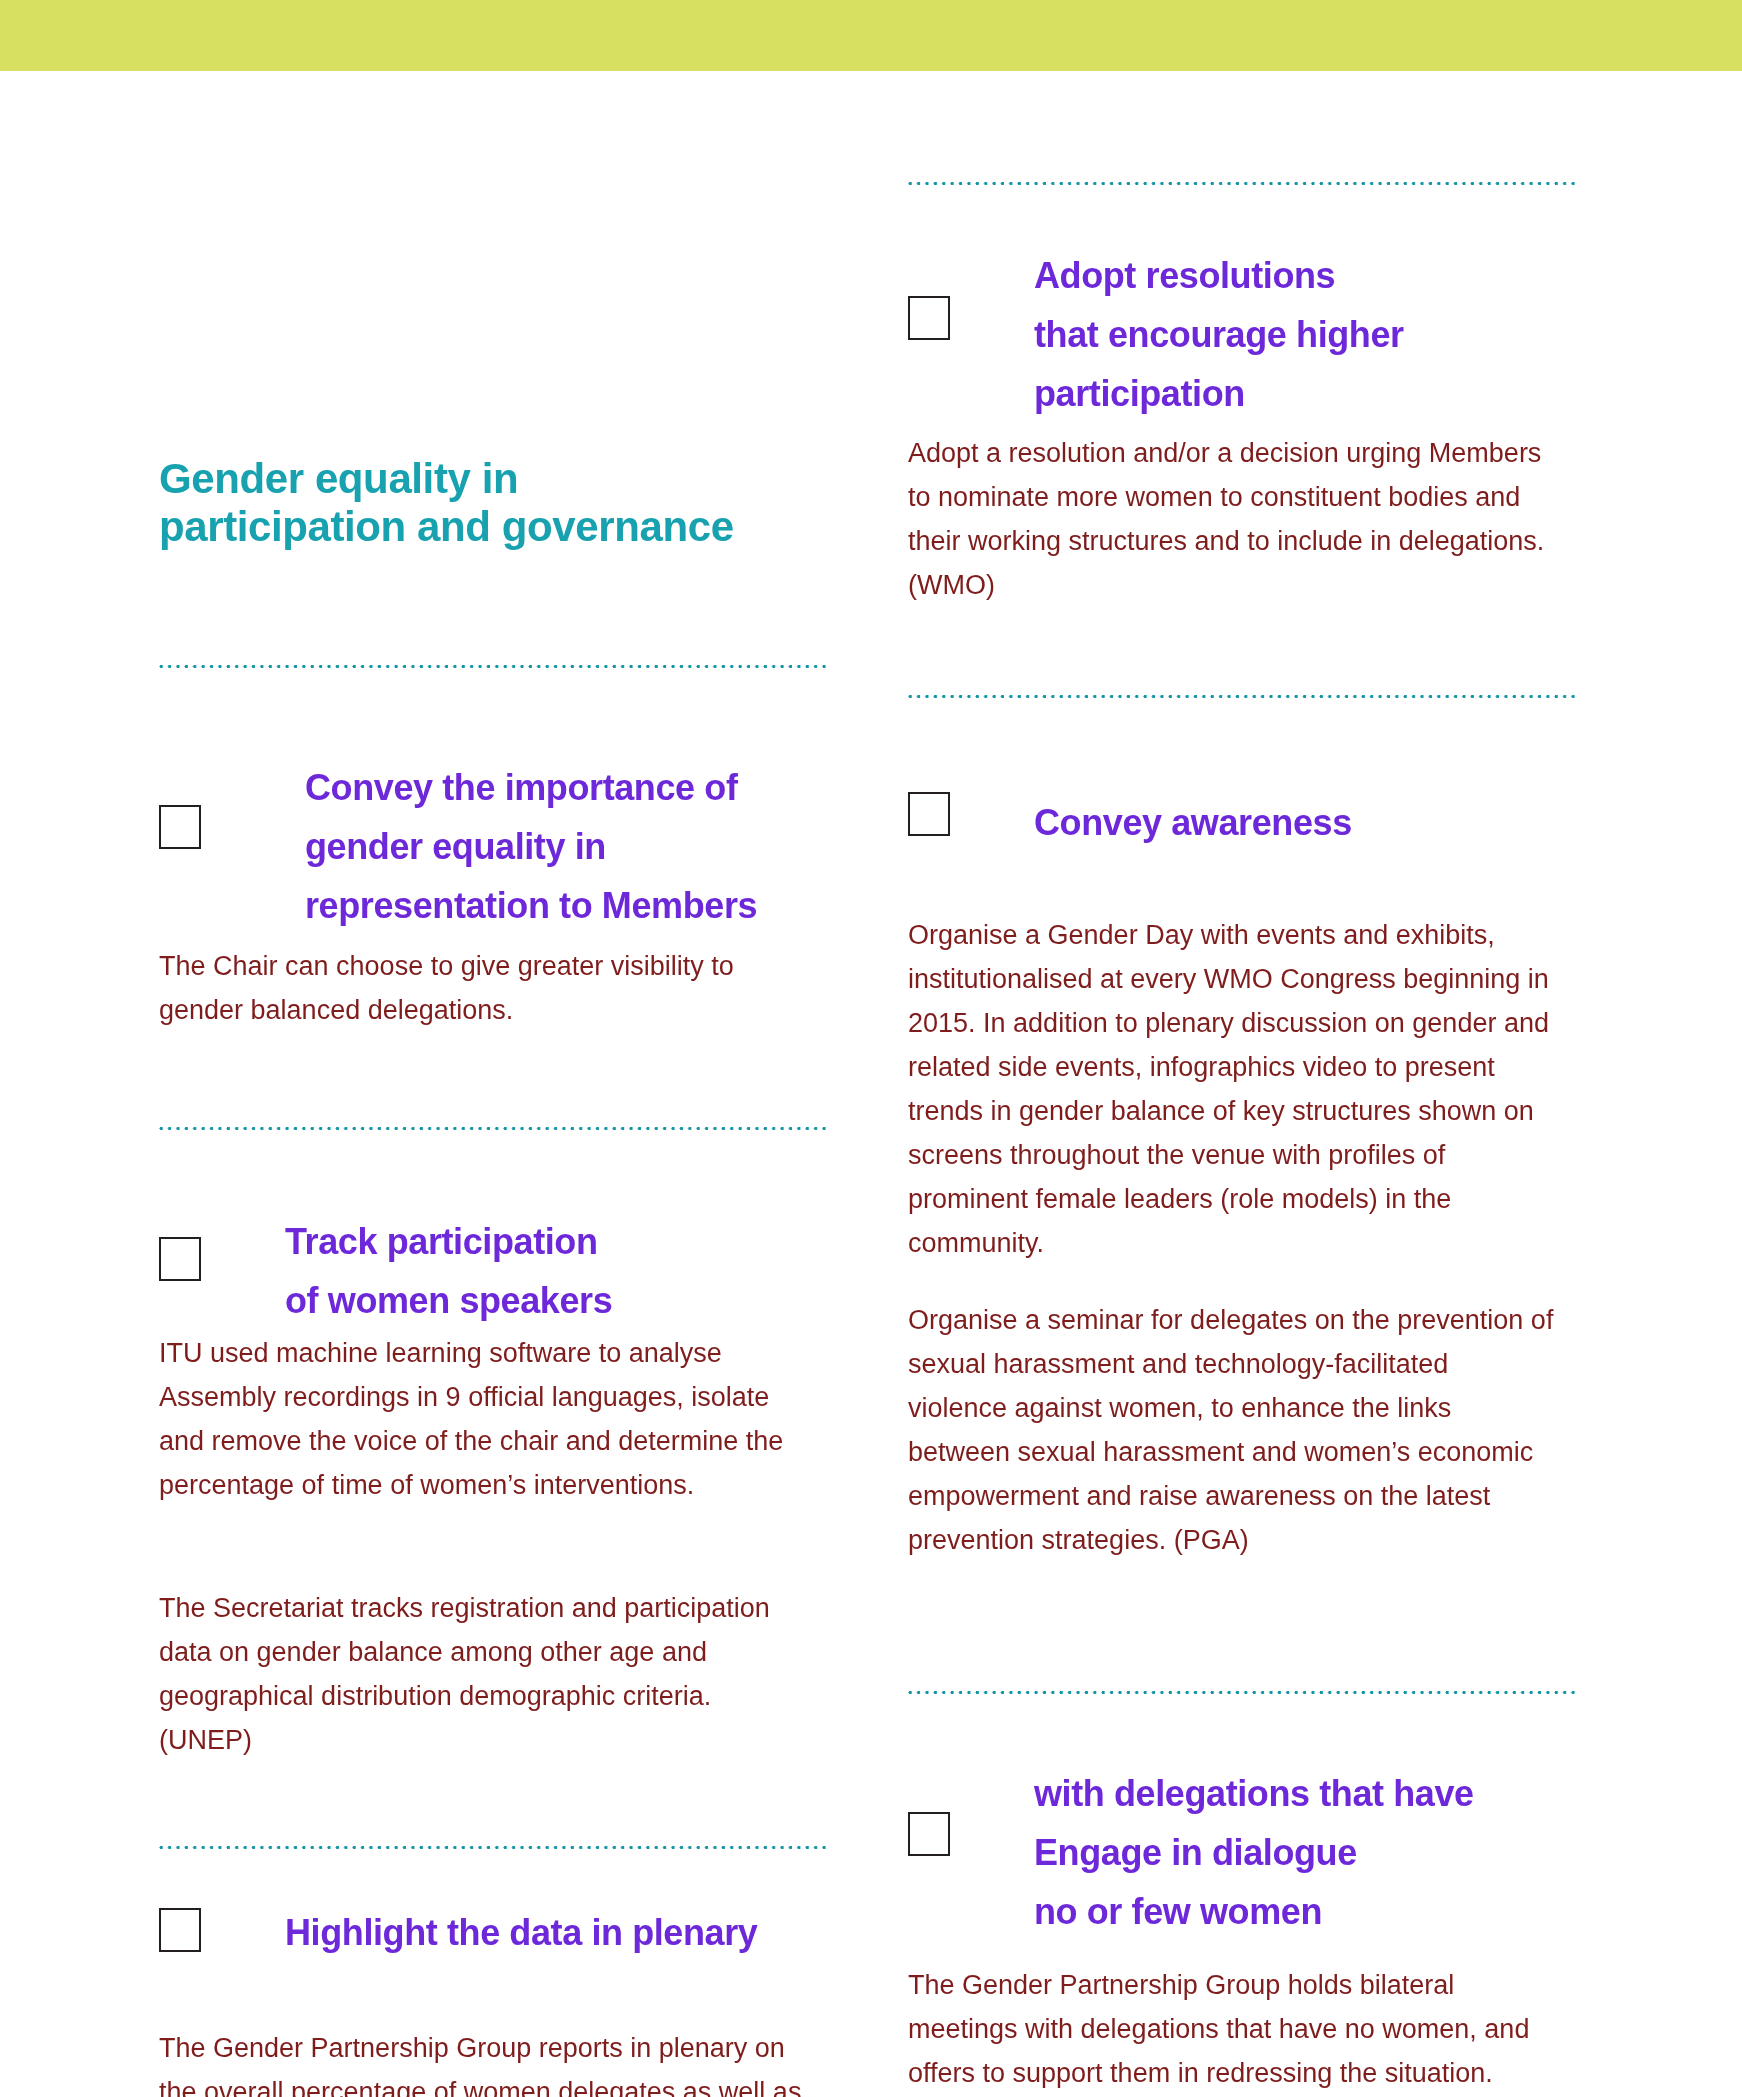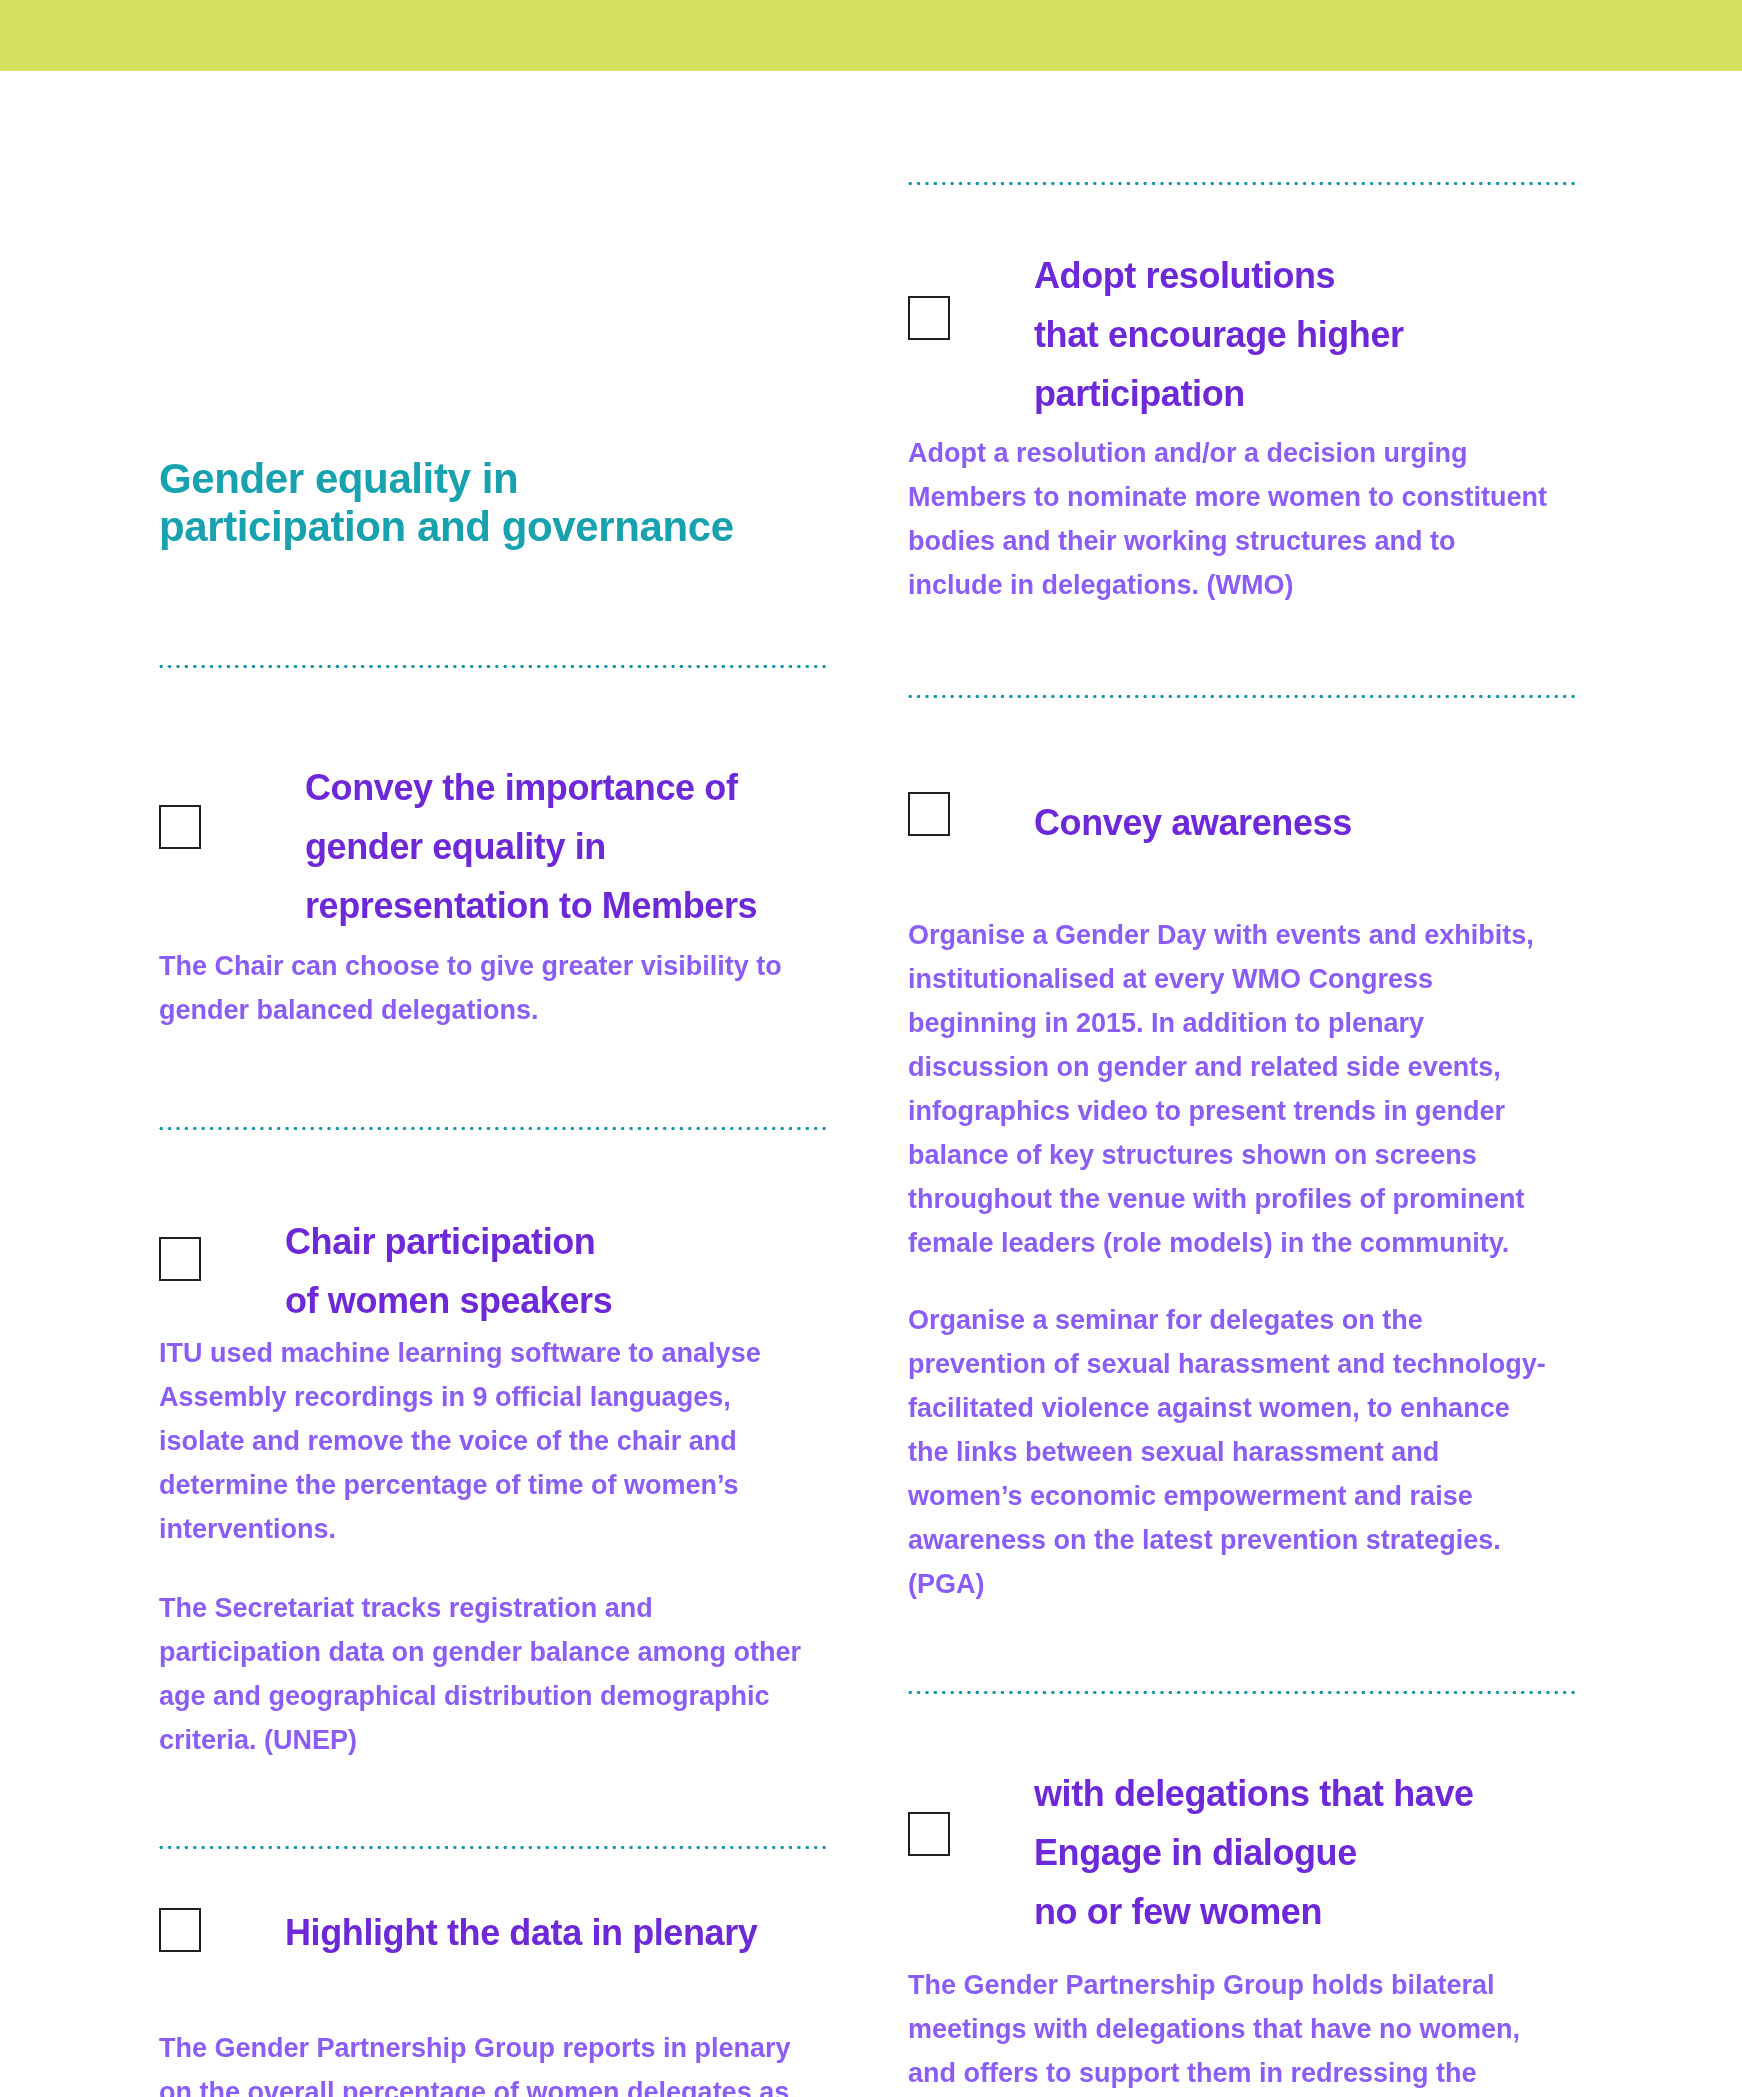--- a/index.html
+++ b/index.html
@@ -30,23 +30,23 @@
     position:absolute;
     font-size:36px;
     font-weight:bold;
     line-height:59px;
     color:#6d28d9;
     letter-spacing:-0.4px;
   }
   .body-text{
     position:absolute;
     font-size:27px;
-    font-weight:700;
+    font-weight:400;
     line-height:44px;
-    color:#8b5cf6;
+    color:#7f1d1d;
     width:646px;
   }
   .dotline{
     position:absolute;
     height:5px;
     background-image:radial-gradient(circle at 2.1px 2.5px, #1095a4 1.5px, rgba(16,149,164,0) 1.8px);
     background-size:8.4px 5px;
     background-repeat:repeat-x;
   }
   .checkbox{
@@ -77,21 +77,21 @@
     <div>Convey the importance of</div>
     <div>gender equality in</div>
     <div>representation to Members</div>
   </div>
   <div class="body-text" style="left:159px; top:944px;">The Chair can choose to give greater visibility to gender balanced delegations.</div>
 
   <div class="dotline" style="left:159px; top:1126px; width:671px;"></div>
 
   <div class="checkbox" style="left:159px; top:1237px;"></div>
   <div class="h2" style="left:285px; top:1212px; width:558px;">
-    <div>Chair participation</div>
+    <div>Track participation</div>
     <div>of women speakers</div>
   </div>
   <div class="body-text" style="left:159px; top:1331px;">ITU used machine learning software to analyse Assembly recordings in 9 official languages, isolate and remove the voice of the chair and determine the percentage of time of women’s interventions.</div>
   <div class="body-text" style="left:159px; top:1586px;">The Secretariat tracks registration and participation data on gender balance among other age and geographical distribution demographic criteria. (UNEP)</div>
 
   <div class="dotline" style="left:159px; top:1845px; width:671px;"></div>
 
   <div class="checkbox" style="left:159px; top:1908px;"></div>
   <div class="h2" style="left:285px; top:1903px; width:587px;">
     <div>Highlight the data in plenary</div>

